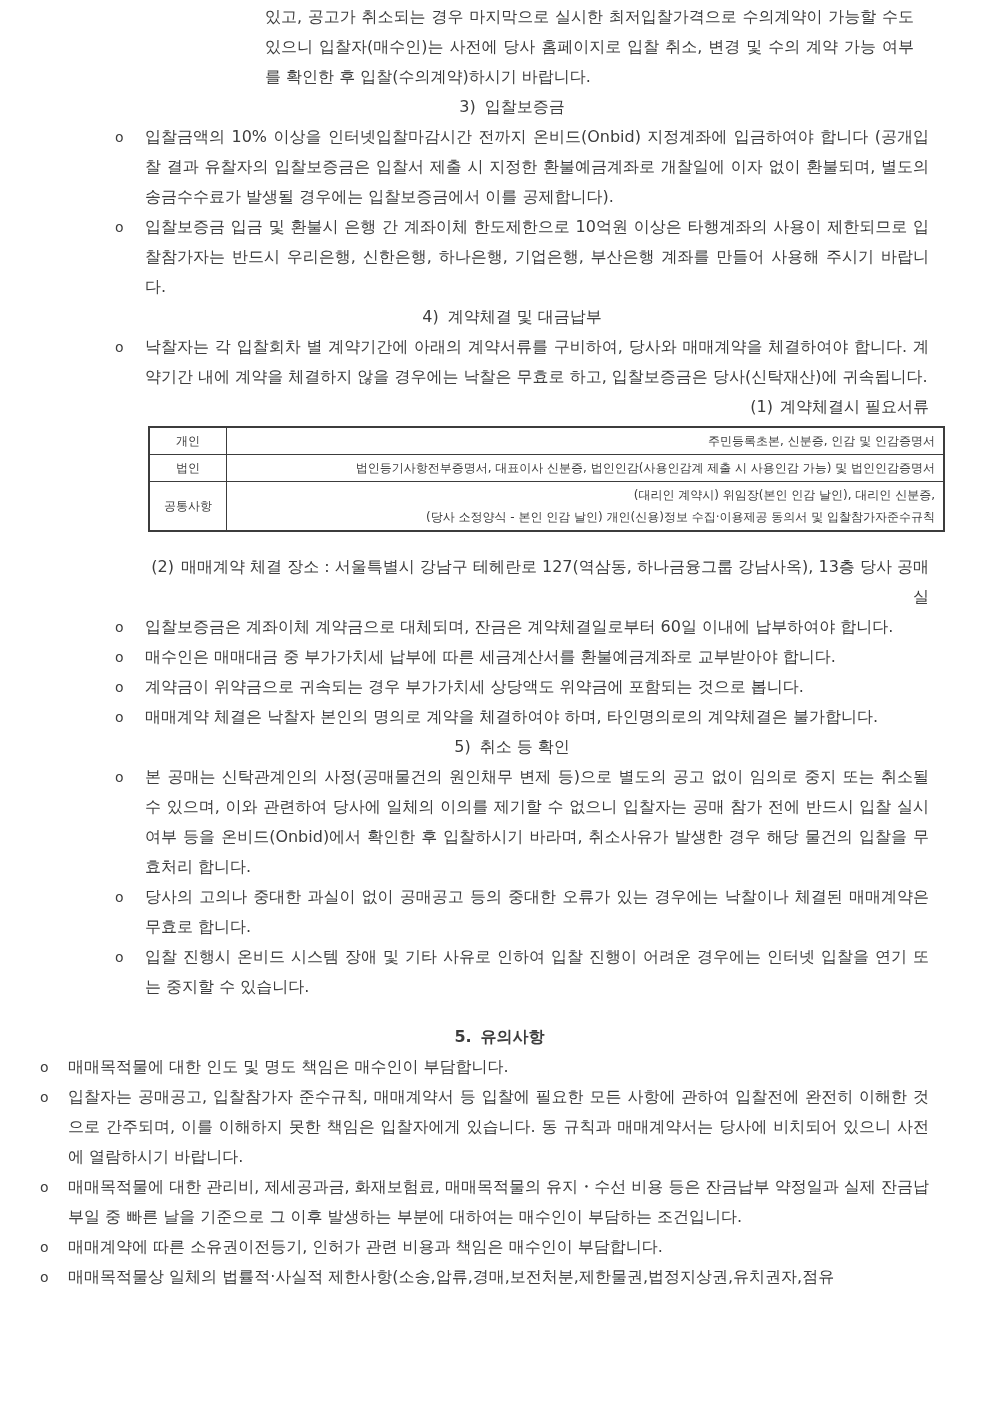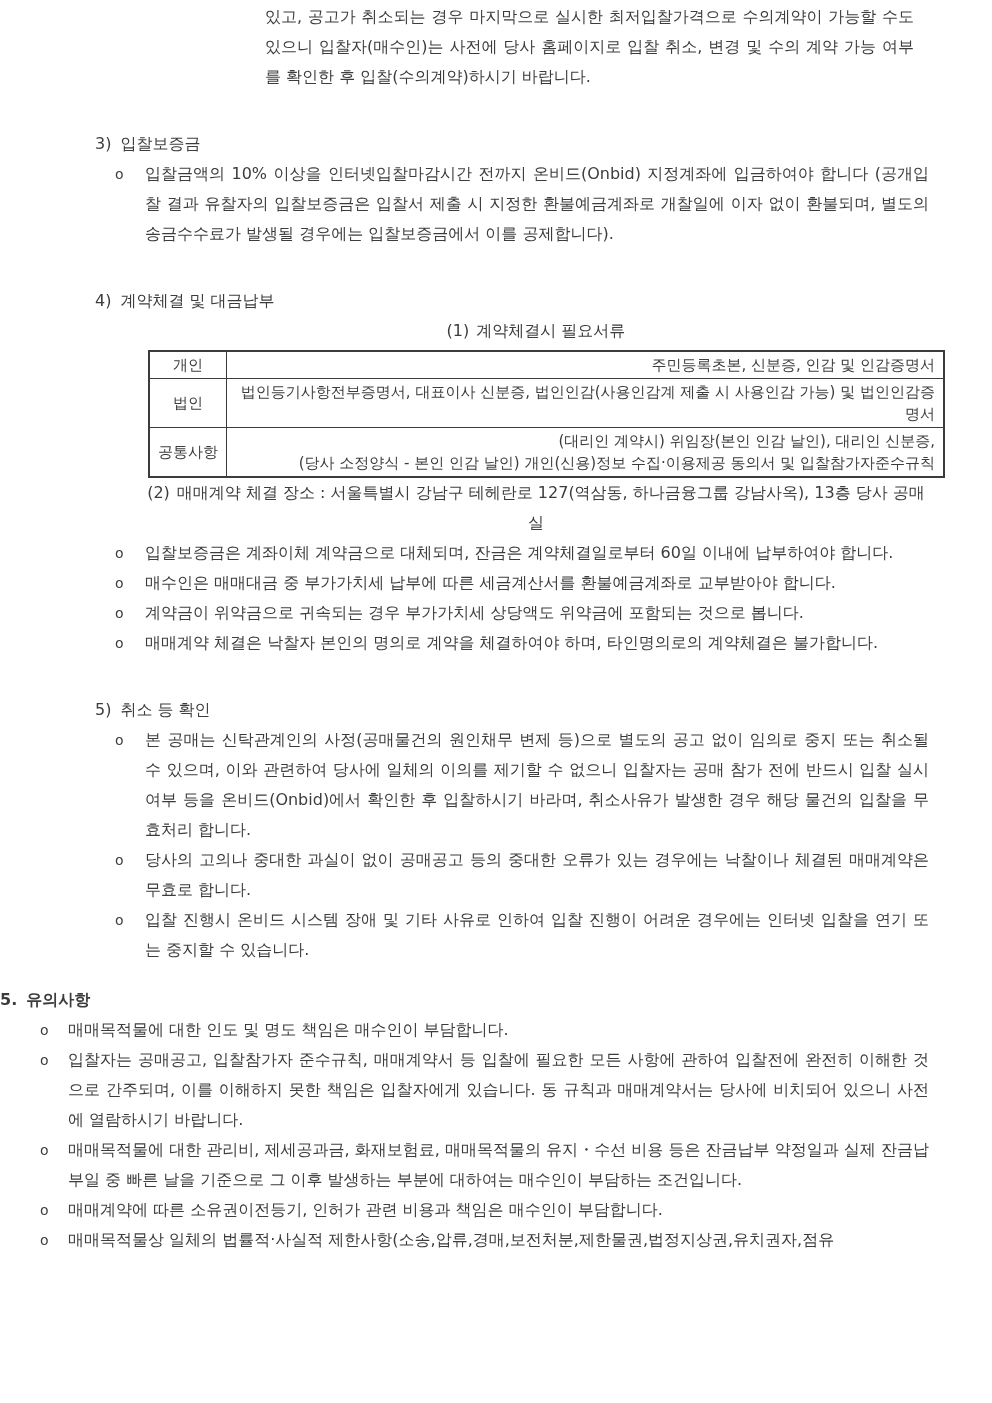--- a/index.html
+++ b/index.html
@@ -11,60 +11,66 @@
     padding: 2px 47px 0 0;
     overflow: hidden;
     background: #ffffff;
     color: #3c3c3c;
     font-family: "DejaVu Sans", "Liberation Sans", sans-serif;
     font-size: 16px;
     line-height: 30px;
     text-align: justify;
   }
   .intro { margin-left: 265px; margin-right: 15px; }
-  .h1 { padding-left: 95px; text-align: left; margin-top: 37px; }
+  .h1 { padding-left: 95px; text-align: center; }
   .h1 .num { margin-right: 9px; }
   .b1 { padding-left: 145px; text-indent: -30px; }
   .b1 .mk { display: inline-block; width: 30px; text-indent: 0; font-size: 14px; }
   .b0 { padding-left: 68px; text-indent: -28px; }
   .b0 .mk { display: inline-block; width: 28px; text-indent: 0; font-size: 14px; }
-  .sub { padding-left: 143px; text-align: center; }
+  .sub { padding-left: 143px; text-align: right; }
   .sub .num { margin-right: 7px; }
   .doc-table {
     border-collapse: collapse;
-    margin: 4px 0 0 148px;
+    margin: 4px 0 20px 148px;
     width: 797px;
-    font-size: 15px;
+    font-size: 12px;
     line-height: 22px;
     text-align: left;
     border: 2px solid #3c3c3c;
   }
   .doc-table td { border: 1px solid #3c3c3c; padding: 2px 8px; vertical-align: middle; text-align: right; }
   .doc-table td.rowhead { width: 72px; text-align: center; padding: 2px 2px; }
-  .notice-h { font-weight: bold; margin-top: 20px; text-align: left; }
+  .notice-h { padding-left: 70px; font-weight: bold; margin-top: 20px; text-align: center; }
   .notice-h .num { margin-right: 9px; }
 </style>
 </head>
 <body>
 
 <div class="page">
 
   <div class="intro">
     <span>있고, 공고가 취소되는 경우 마지막으로 실시한 최저입찰가격으로 수의계약이 가능할 수도 있으니 입찰자(매수인)는 사전에 당사 홈페이지로 입찰 취소, 변경 및 수의 계약 가능 여부를 확인한 후 입찰(수의계약)하시기 바랍니다.</span>
   </div>
 
   <div class="h1">
     <span class="num">3)</span><span>입찰보증금</span>
   </div>
   <div class="b1">
     <span class="mk">o</span><span>입찰금액의 10% 이상을 인터넷입찰마감시간 전까지 온비드(Onbid) 지정계좌에 입금하여야 합니다 (공개입찰 결과 유찰자의 입찰보증금은 입찰서 제출 시 지정한 환불예금계좌로 개찰일에 이자 없이 환불되며, 별도의 송금수수료가 발생될 경우에는 입찰보증금에서 이를 공제합니다).</span>
   </div>
+  <div class="b1">
+    <span class="mk">o</span><span>입찰보증금 입금 및 환불시 은행 간 계좌이체 한도제한으로 10억원 이상은 타행계좌의 사용이 제한되므로 입찰참가자는 반드시 우리은행, 신한은행, 하나은행, 기업은행, 부산은행 계좌를 만들어 사용해 주시기 바랍니다.</span>
+  </div>
 
   <div class="h1">
     <span class="num">4)</span><span>계약체결 및 대금납부</span>
+  </div>
+  <div class="b1">
+    <span class="mk">o</span><span>낙찰자는 각 입찰회차 별 계약기간에 아래의 계약서류를 구비하여, 당사와 매매계약을 체결하여야 합니다. 계약기간 내에 계약을 체결하지 않을 경우에는 낙찰은 무효로 하고, 입찰보증금은 당사(신탁재산)에 귀속됩니다.</span>
   </div>
   <div class="sub">
     <span class="num">(1)</span><span>계약체결시 필요서류</span>
   </div>
 
   <table class="doc-table">
     <tbody>
         <tr>
       <td class="rowhead">개인</td>
       <td>

